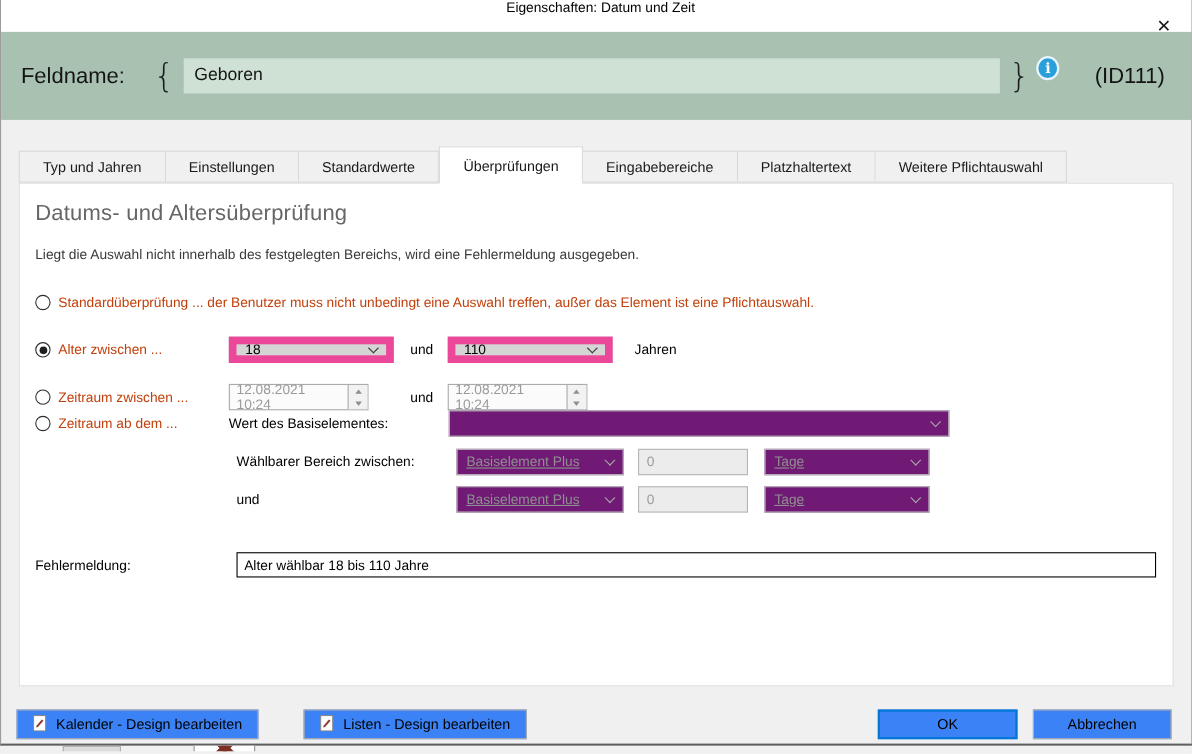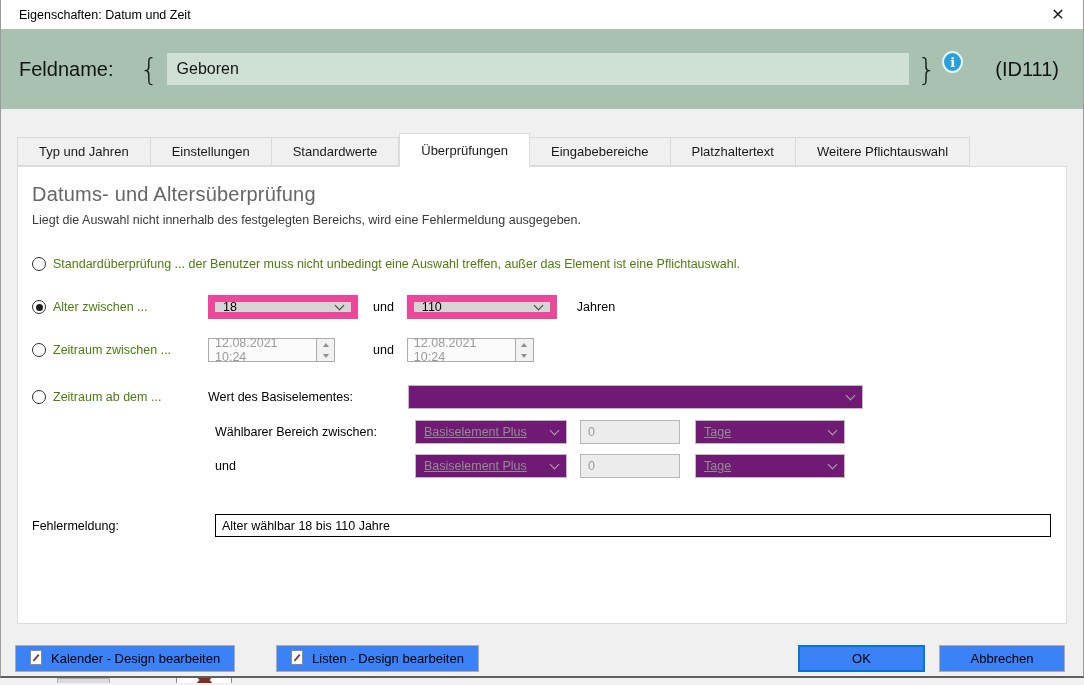--- a/index.html
+++ b/index.html
@@ -1,21 +1,21 @@
 <!DOCTYPE html>
 <html><head>
 <meta charset="utf-8">
 <style>
   * { margin:0; padding:0; box-sizing:border-box; }
   html,body { width:1084px; height:685px; font-family:"Liberation Sans", sans-serif; background:#f0f0f0; overflow:hidden; }
 
   .dialog { width:1084px; height:678px; background:#f0f0f0; border-left:1px solid #9b9b9b; border-right:1px solid #9b9b9b; border-bottom:2px solid #5f5f5f; position:relative; }
 
   
-  .titlebar { height:29px; background:#ffffff; display:flex; align-items:center; padding:0 10px 0 18px; }
+  .titlebar { height:29px; background:#ffffff; display:flex; align-items:center; padding:0 10px 0 18px;flex-direction:column; }
   .titlebar .title { font-size:12.5px; color:#000; }
   .close-btn { margin-left:auto; width:30px; height:24px; display:flex; align-items:center; justify-content:center; font-size:16px; color:#1a1a1a; cursor:pointer; }
 
   
   .header { height:80px; background:#a8c1b1; display:flex; align-items:center; padding:0 24px 0 18px; }
   .header .feldname { font-size:20px; color:#141414; margin-right:26px; }
   .brace { font-size:30px; font-weight:300; color:#1c1c1c; font-family:"DejaVu Sans", sans-serif; }
   .brace.open { margin-right:8px; }
   .brace.close { margin-left:8px; }
   .fieldname-input { width:788px; height:32px; background:#cfe0d4; border:none; outline:none; font-size:16px; color:#141414; padding:0 10px; font-family:"Liberation Sans", sans-serif; }
@@ -24,26 +24,26 @@
 
   
   .tabs { display:flex; align-items:flex-end; padding-left:16px; margin-top:23px; height:34px; position:relative; z-index:2; }
   .tab { height:29px; display:flex; align-items:center; padding:0 21px; background:#f0f0f0; border:1px solid #d9d9d9; border-left:none; font-size:13px; color:#1a1a1a; cursor:pointer; white-space:nowrap; }
   .tab:first-child { border-left:1px solid #d9d9d9; }
   .tab.active { height:34px; background:#ffffff; border:1px solid #dcdcdc; border-bottom:1px solid #ffffff; margin-bottom:-1px; position:relative; z-index:3; }
 
   
   .panel { position:relative; z-index:1; margin:0 16px; height:458px; background:#ffffff; border:1px solid #dcdcdc; padding:0 0 0 14px; overflow:hidden; }
   .panel h1 { font-size:20px; font-weight:400; color:#666666; margin-top:16px; letter-spacing:0.2px; }
-  .panel .desc { font-size:12.5px; color:#3a3a3a; margin-top:7px; }
+  .panel .desc { font-size:12.5px; color:#3a3a3a; margin-top:18px; }
 
   .row { display:flex; align-items:center; }
   .radio { flex:0 0 14px; width:14px; height:14px; border:1px solid #2e2e2e; border-radius:50%; background:#fff; margin-right:7px; cursor:pointer; position:relative; }
   .radio.checked::after { content:""; position:absolute; left:2.5px; top:2.5px; width:7px; height:7px; border-radius:50%; background:#1f1f1f; }
-  .opt-label { font-size:12.5px; color:#4d7c0f; cursor:pointer; }
+  .opt-label { font-size:12.5px; color:#c2410c; cursor:pointer; }
   .label-slot { flex:0 0 176px; display:flex; align-items:center; }
   .suffix { font-size:12.5px; color:#000; }
 
   .dd { height:24px; display:flex; align-items:center; padding:0 8px; font-size:12.5px; }
   .dd .chev { margin-left:auto; width:7px; height:7px; border-right:1.6px solid #3d3d3d; border-bottom:1.6px solid #3d3d3d; transform:rotate(45deg); margin-top:-4px; }
   .dd.enabled { background:#d5d5d5; border:7px solid #ec4899; color:#000; cursor:pointer; }
   .dd.disabled { background:#701a75; border:1px solid #bdbdbd; color:#8f8f8f;text-decoration:underline; }
   .dd.disabled .chev { border-color:#aaaaaa; }
   .w150 { width:150px; } .w152 { width:152px; } .w455 { width:455px; }
 
@@ -77,21 +77,21 @@
 
   
   .bg-sliver { height:5px; background:#f1f1f1; position:relative; overflow:hidden; }
   .sliver-box { position:absolute; left:57px; top:0; width:53px; height:10px; background:#dcdcdc; border:1px solid #b0b0b0; }
   .sliver-cell { position:absolute; left:176px; top:-1px; width:56px; height:10px; background:#ffffff; border-left:1px solid #8f8f8f; border-right:1px solid #8f8f8f; overflow:hidden; }
   .red-x { position:absolute; left:8px; top:-14px; width:38px; height:30px; }
   .red-x::before, .red-x::after { content:""; position:absolute; left:16px; top:0; width:7px; height:34px; background:#7e2f24; }
   .red-x::before { transform:rotate(45deg); }
   .red-x::after { transform:rotate(-45deg); }
 
-  .mt1 { margin-top:25px; } .mt2 { margin-top:21px; } .mt3 { margin-top:19px; } .mt4 { margin-top:19px; } .mt5 { margin-top:23px; } .mt6 { margin-top:11px; } .mt7 { margin-top:10px; }
+  .mt1 { margin-top:25px; } .mt2 { margin-top:21px; } .mt3 { margin-top:19px; } .mt4 { margin-top:19px; } .mt5 { } .mt6 { margin-top:11px; } .mt7 { margin-top:10px; }
   .h24 { min-height:24px; }
 </style>
 </head>
 <body>
 
 <div class="dialog">
 
   <div class="titlebar">
     <span class="title">Eigenschaften: Datum und Zeit</span>
     <span class="close-btn">✕</span>

